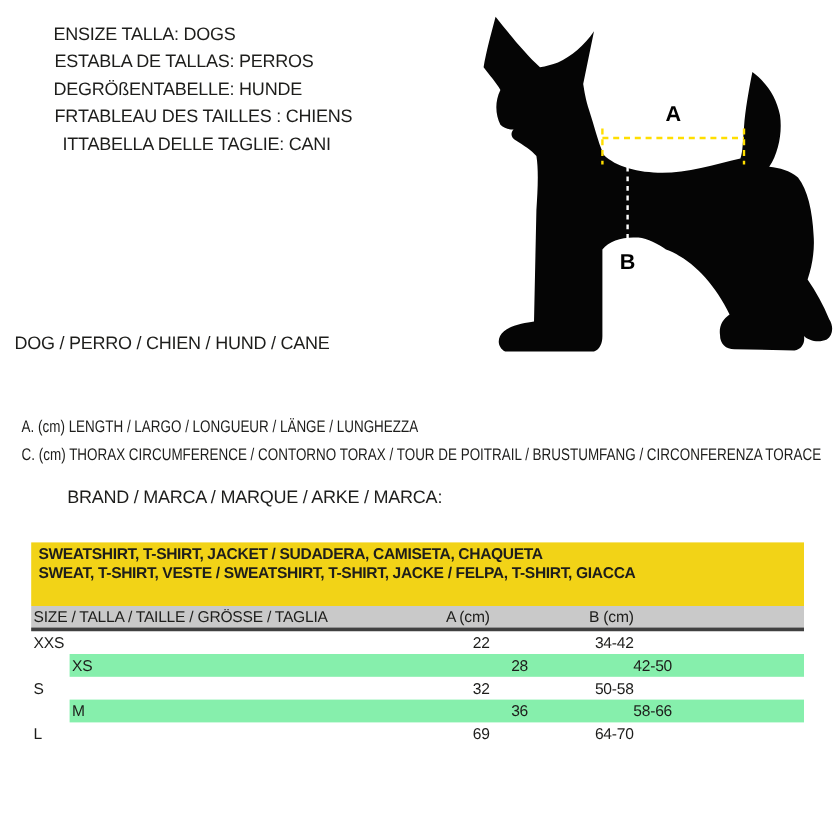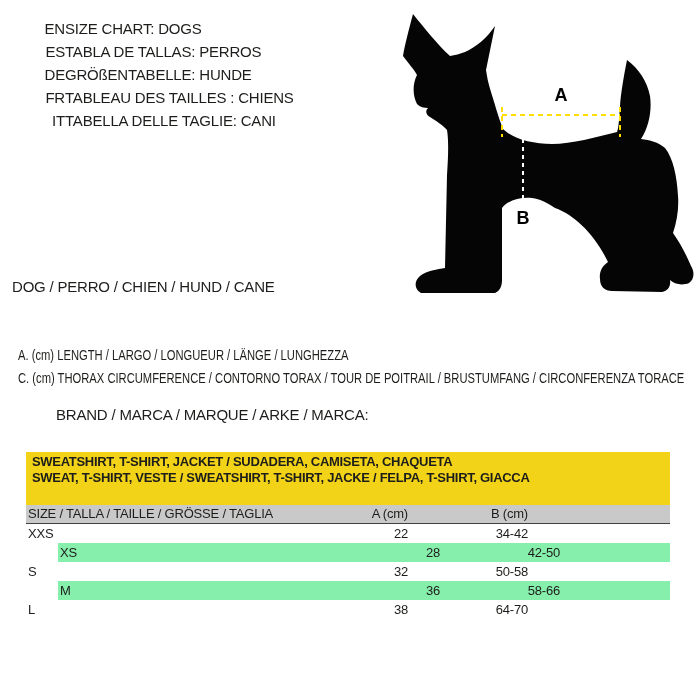--- a/index.html
+++ b/index.html
@@ -23,35 +23,35 @@
   
   .animal-line{left:12px;top:278px;font-size:15px;letter-spacing:-0.2px;white-space:nowrap;}
   .measure-lines{left:18px;top:344px;}
   .measure-line{font-size:14px;line-height:23px;white-space:nowrap;
     transform:scaleX(0.8);transform-origin:0 0;}
   .brand-line{left:28px;top:406px;font-size:15px;letter-spacing:-0.2px;white-space:nowrap;margin-left:28px;}
   
   .size-table{left:26px;top:452px;width:644px;}
   .band{background:#f2d317;padding:2px 0 19px 6px;}
   .band-line{font-size:13px;font-weight:bold;line-height:16px;letter-spacing:-0.3px;white-space:nowrap;}
-  .thead{background:#c9c9c9;border-bottom:1px solid #404040;}
+  .thead{background:#c9c9c9;border-bottom:3px solid #404040;}
   .trow{display:grid;grid-template-columns:272px 110px 120px 1fr;height:19px;
     font-size:13px;line-height:19px;letter-spacing:-0.2px;}
   .thead.trow{height:18px;line-height:18px;}
   .c-size{padding-left:2px;text-align:left;white-space:nowrap;}
   .c-a,.c-b{text-align:right;}
   .stripe{background:#86efac;margin-left:32px;}
 </style>
 </head>
 <body>
 
 <div class="abs lang-list">
   <div class="lang-row">
     <span class="lang-code">EN</span>
-    <span class="lang-title">SIZE CHART: DOGS</span>
+    <span class="lang-title">SIZE TALLA: DOGS</span>
   </div>
   <div class="lang-row">
     <span class="lang-code">ES</span>
     <span class="lang-title">TABLA DE TALLAS: PERROS</span>
   </div>
   <div class="lang-row">
     <span class="lang-code">DE</span>
     <span class="lang-title">GRÖßENTABELLE: HUNDE</span>
   </div>
   <div class="lang-row">
@@ -159,17 +159,17 @@
     <span></span>
   </div>
   <div class="trow stripe">
     <span class="c-size">M</span>
     <span class="c-a">36</span>
     <span class="c-b">58-66</span>
     <span></span>
   </div>
   <div class="trow">
     <span class="c-size">L</span>
-    <span class="c-a">38</span>
+    <span class="c-a">69</span>
     <span class="c-b">64-70</span>
     <span></span>
   </div>
 </div>
 
 </body></html>

